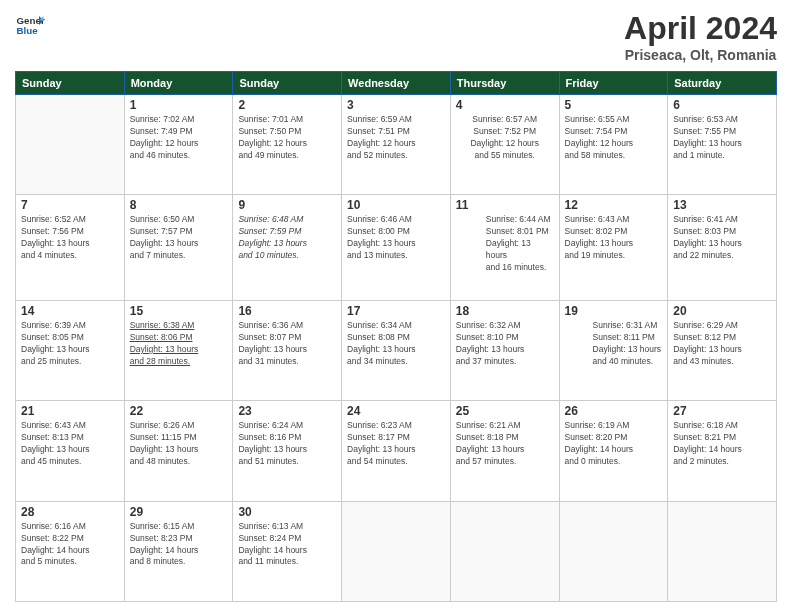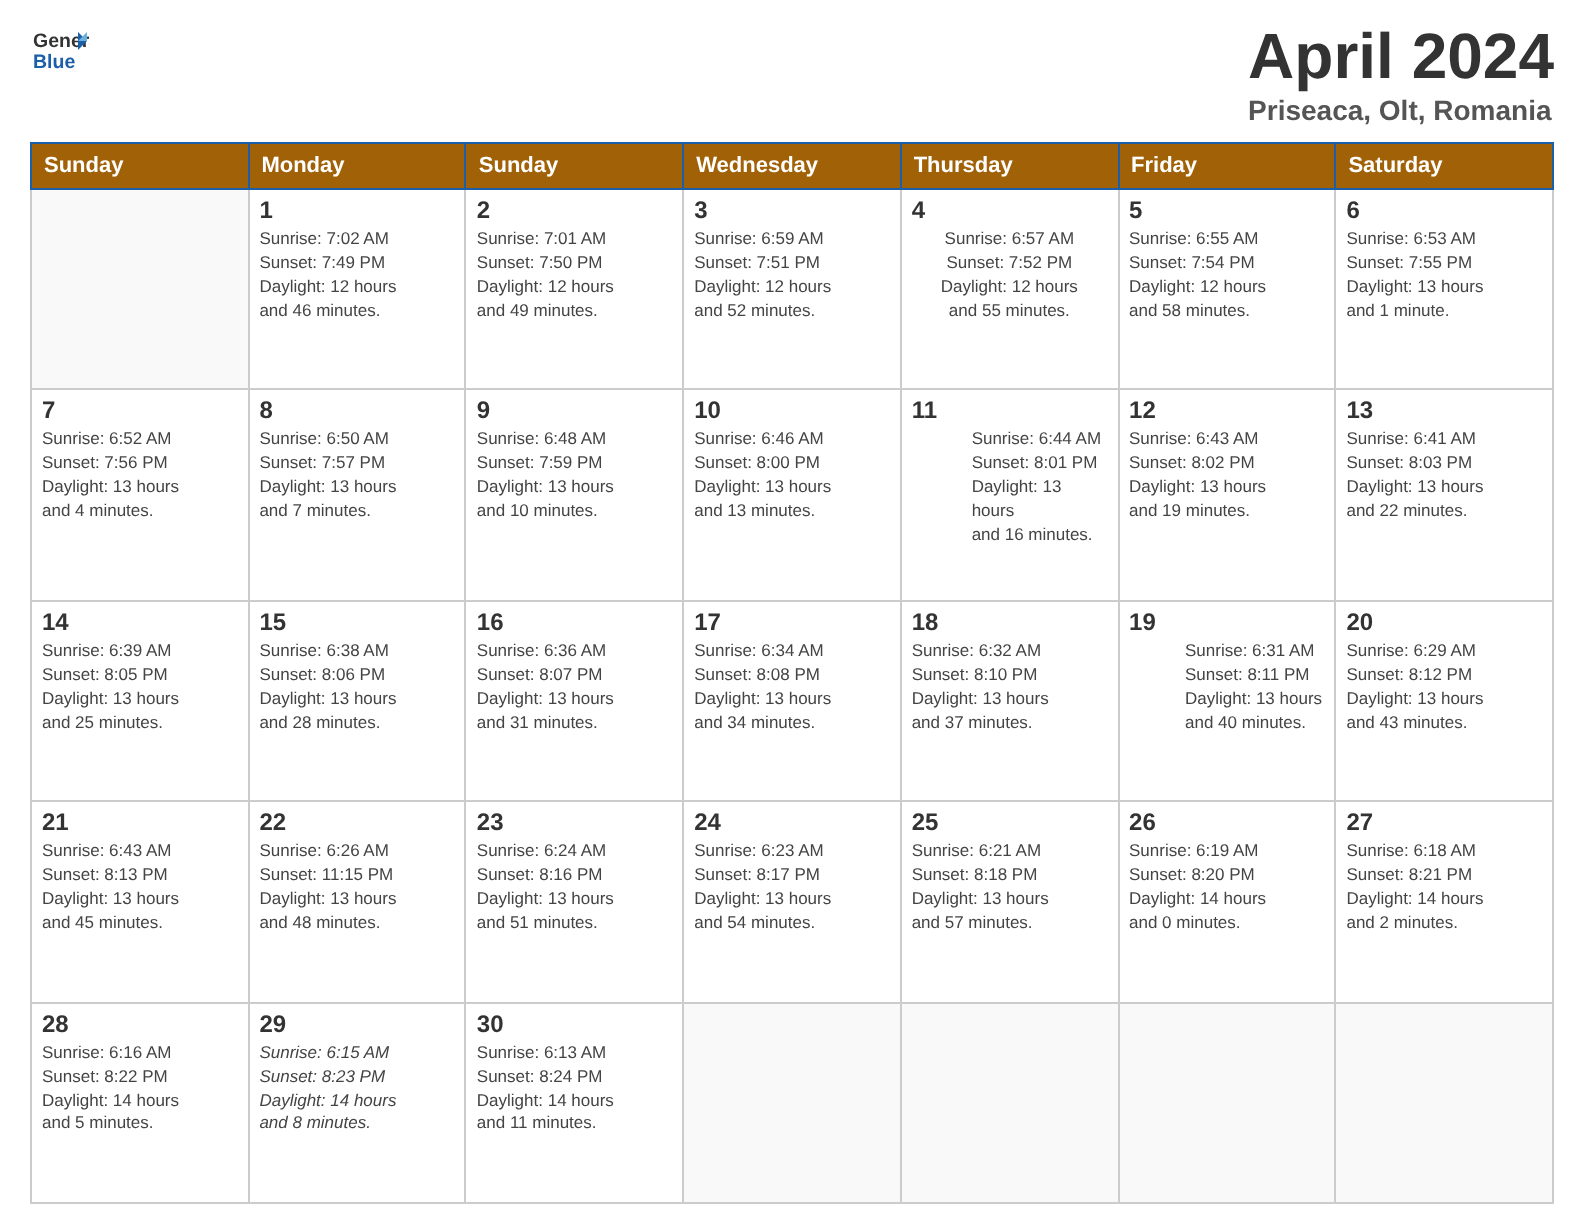--- a/index.html
+++ b/index.html
@@ -26,42 +26,42 @@
     .logo {
       display: flex;
       align-items: center;
       gap: 2px;
     }
     .logo-icon {
       width: 30px;
       height: 30px;
     }
     .title-block {
-      text-align: left;
+      text-align: center;
     }
     .title-block h1 {
       font-size: 32px;
       font-weight: bold;
       color: #333;
     }
     .title-block h2 {
       font-size: 14px;
       font-weight: bold;
       color: #555;
     }
     .calendar {
       flex: 1;
       border: 1px solid #ccc;
       border-collapse: collapse;
       width: 100%;
       table-layout: fixed;
       font-size: 9.5px;
     }
     .calendar th {
-      background-color: #a16207;
+      background-color: #14532d;
       color: white;
       text-align: left;
       padding: 5px 6px;
       font-size: 11px;
       font-weight: bold;
       border: 1px solid #1a5fa8;
     }
     .calendar td {
       border: 1px solid #ccc;
       vertical-align: top;
@@ -171,21 +171,21 @@
           </td>
           <td>
             <span class="day-number">8</span>
             <div class="day-info" style="white-space: pre-line;">Sunrise: 6:50 AM
 Sunset: 7:57 PM
 Daylight: 13 hours
 and 7 minutes.</div>
           </td>
           <td>
             <span class="day-number">9</span>
-            <div class="day-info" style="white-space: pre-line;">Sunrise: 6:48 AM
+            <div class="day-info" style="white-space: pre-line; font-style: italic;">Sunrise: 6:48 AM
 Sunset: 7:59 PM
 Daylight: 13 hours
 and 10 minutes.</div>
           </td>
           <td>
             <span class="day-number">10</span>
             <div class="day-info" style="white-space: pre-line;">Sunrise: 6:46 AM
 Sunset: 8:00 PM
 Daylight: 13 hours
 and 13 minutes.</div>
@@ -215,21 +215,21 @@
         <tr>
           <td>
             <span class="day-number">14</span>
             <div class="day-info" style="white-space: pre-line;">Sunrise: 6:39 AM
 Sunset: 8:05 PM
 Daylight: 13 hours
 and 25 minutes.</div>
           </td>
           <td>
             <span class="day-number">15</span>
-            <div class="day-info" style="white-space: pre-line;">Sunrise: 6:38 AM
+            <div class="day-info" style="white-space: pre-line; text-decoration: underline;">Sunrise: 6:38 AM
 Sunset: 8:06 PM
 Daylight: 13 hours
 and 28 minutes.</div>
           </td>
           <td>
             <span class="day-number">16</span>
             <div class="day-info" style="white-space: pre-line;">Sunrise: 6:36 AM
 Sunset: 8:07 PM
 Daylight: 13 hours
 and 31 minutes.</div>
@@ -317,21 +317,21 @@
         <tr>
           <td>
             <span class="day-number">28</span>
             <div class="day-info" style="white-space: pre-line;">Sunrise: 6:16 AM
 Sunset: 8:22 PM
 Daylight: 14 hours
 and 5 minutes.</div>
           </td>
           <td>
             <span class="day-number">29</span>
-            <div class="day-info" style="white-space: pre-line; font-style: italic;">Sunrise: 6:15 AM
+            <div class="day-info" style="white-space: pre-line;">Sunrise: 6:15 AM
 Sunset: 8:23 PM
 Daylight: 14 hours
 and 8 minutes.</div>
           </td>
           <td>
             <span class="day-number">30</span>
             <div class="day-info" style="white-space: pre-line;">Sunrise: 6:13 AM
 Sunset: 8:24 PM
 Daylight: 14 hours
 and 11 minutes.</div>

